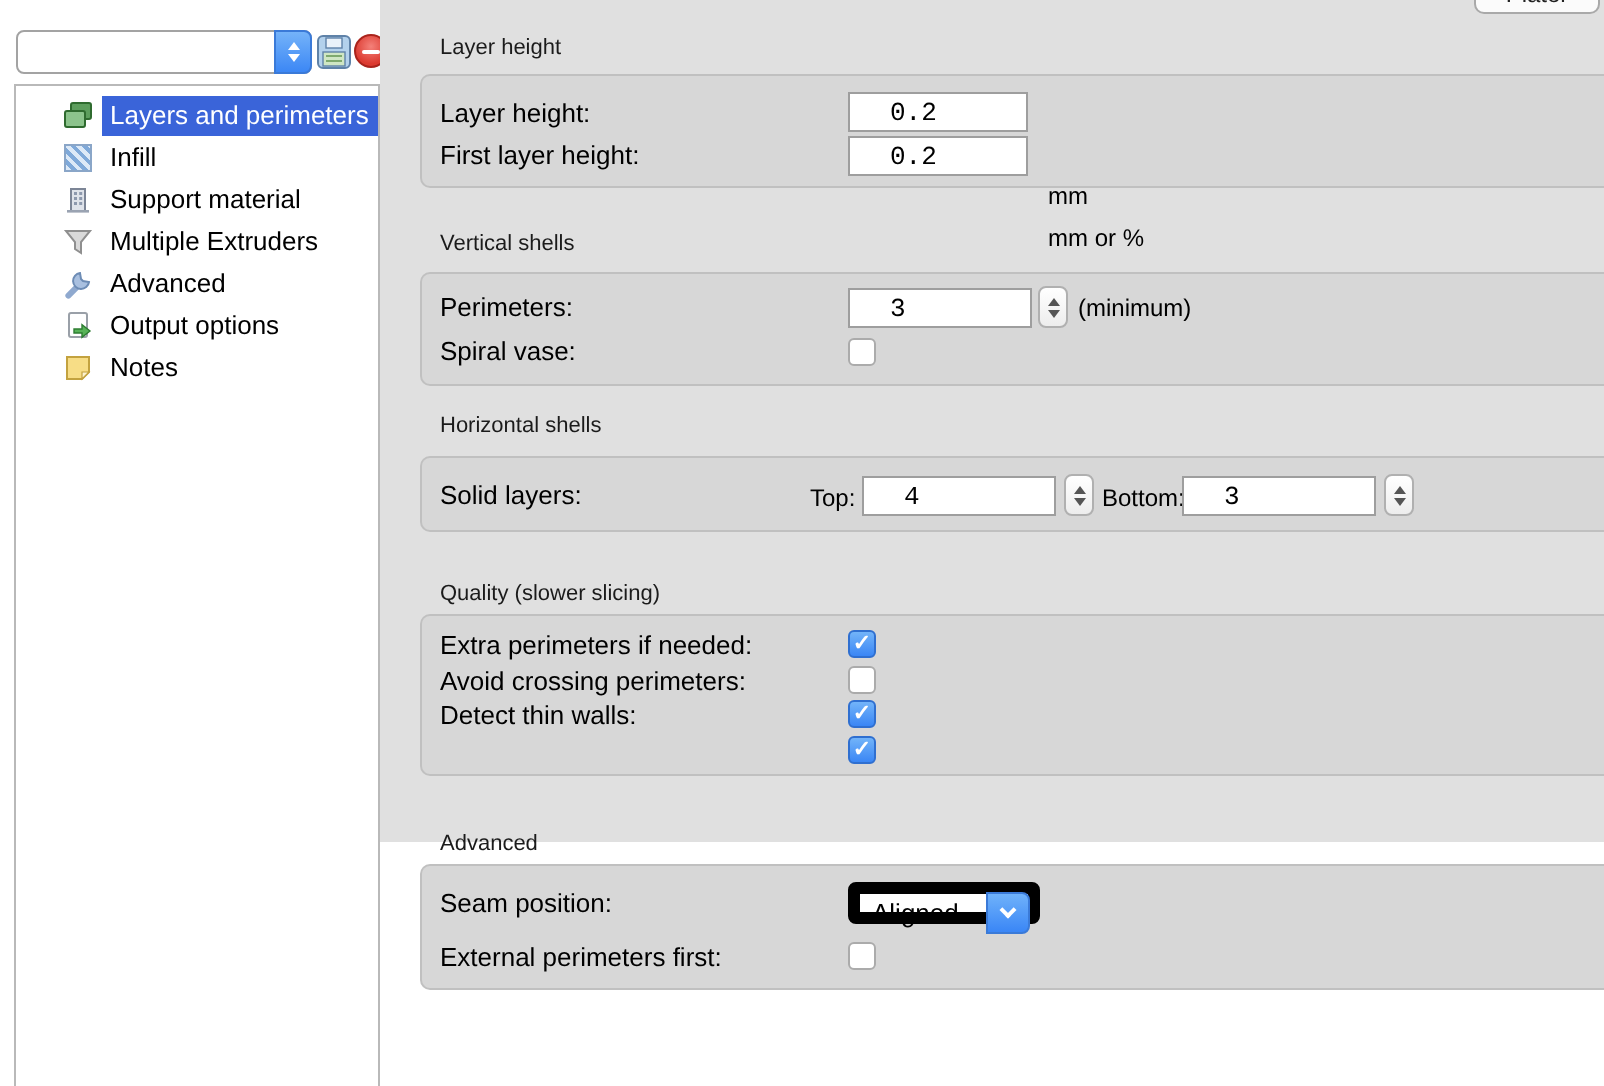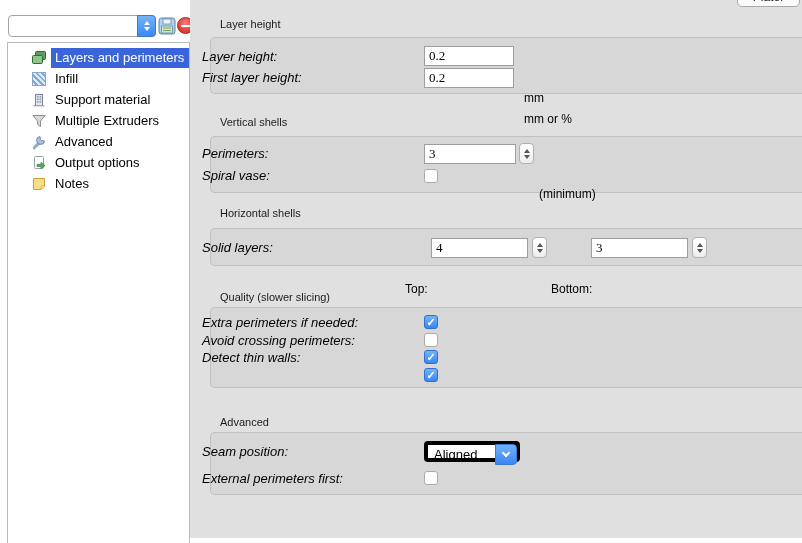--- a/index.html
+++ b/index.html
@@ -30,48 +30,48 @@
     background:#fff; border:1px solid #b9b9b9; border-bottom:none; list-style:none;
     padding-top:4px; }
   .nav li { height:21px; display:flex; align-items:center; padding-left:22px; cursor:default; }
   .nav .ic { width:17px; height:16px; display:flex; align-items:center; justify-content:center; flex:0 0 17px; }
   .nav .lbl { font-size:13px; margin-left:4px; padding:2px 5px 3px 4px; white-space:nowrap; }
   .nav li.sel .lbl { background:#3a64d9; color:#fff; }
   .ic-infill { width:14px; height:14px; border:1px solid #8aa6c8;
     background:repeating-linear-gradient(45deg,#dce9f7 0 2px,#7fa9d9 2px 4px); }
 
   
-  .panel { position:absolute; left:190px; top:0; width:612px; height:538px; background:#e0e0e0; }
+  .panel { position:absolute; left:190px; top:0; width:612px; height:421px; background:#e0e0e0; }
   .partial-btn { position:absolute; left:547px; top:-19px; width:63px; height:26px;
     background:#fbfbfb; border:1px solid #a9a9a9; border-radius:5px; overflow:hidden;
     font-size:12px; color:#222; }
   .partial-btn span { position:absolute; left:0; right:0; bottom:2px; text-align:center; }
 
   .sec-title { position:absolute; left:30px; font-size:11px; color:#1b1b1b; }
   .band { position:absolute; left:20px; right:-6px; background:#d7d7d7;
     border:1px solid #c0c0c0; border-right:none; border-radius:5px 0 0 5px; }
 
-  .flabel { position:absolute; left:12px; font-size:13px; line-height:15px;font-style:italic; }
+  .flabel { position:absolute; left:30px; font-size:13px; line-height:15px; }
   .unit   { position:absolute; left:334px; font-size:12px;margin-top:41px; }
-  .note   { position:absolute; font-size:12px;margin-top:40px; }
+  .note   { position:absolute; font-size:12px; }
   .txt { position:absolute; height:20px; border:1px solid #9e9e9e; background:#fff;
-    font-family:Liberation Serif, serif; font-size:13px; padding:0 4px; }
+    font-family:Liberation Mono, monospace; font-size:13px; padding:0 20px; }
   .stepper { position:absolute; width:15px; height:21px;
     background:linear-gradient(#ffffff,#ededed); border:1px solid #b0b0b0; border-radius:4px;
     display:flex; flex-direction:column; align-items:center; justify-content:center; gap:2px; }
   .tri-up { width:0; height:0; border-left:3px solid transparent; border-right:3px solid transparent; border-bottom:4px solid #555; }
   .tri-dn { width:0; height:0; border-left:3px solid transparent; border-right:3px solid transparent; border-top:4px solid #555; }
 
   .cb { position:absolute; width:14px; height:14px; background:#fff;
     border:1px solid #ababab; border-radius:3px; display:flex; align-items:center; justify-content:center; }
   .cb.checked { background:linear-gradient(#72b4f9,#3a86f5); border-color:#2f6fd0; }
   .cb.checked::after { content:"✓"; color:#fff; font-size:11px; font-weight:bold; line-height:1; }
 
   .select { position:absolute; left:234px; width:96px; height:21px; background:#fff;
-    border:4px solid #000000; border-radius:4px; }
+    border:6px solid #000000; border-radius:4px; }
   .select-val { position:absolute; left:6px; top:2px; font-size:13px; }
   .select-cap { position:absolute; right:-1px; top:-1px; width:22px; height:21px;
     border-radius:0 4px 4px 0; background:linear-gradient(#6fb2fa,#3a86f6);
     border:1px solid #3a7ad8; display:flex; align-items:center; justify-content:center; }
   .chev-dn { width:6px; height:6px; border-right:2px solid #fff; border-bottom:2px solid #fff;
     transform:rotate(45deg); margin-top:-3px; }
 </style>
 </head>
 <body>
 

